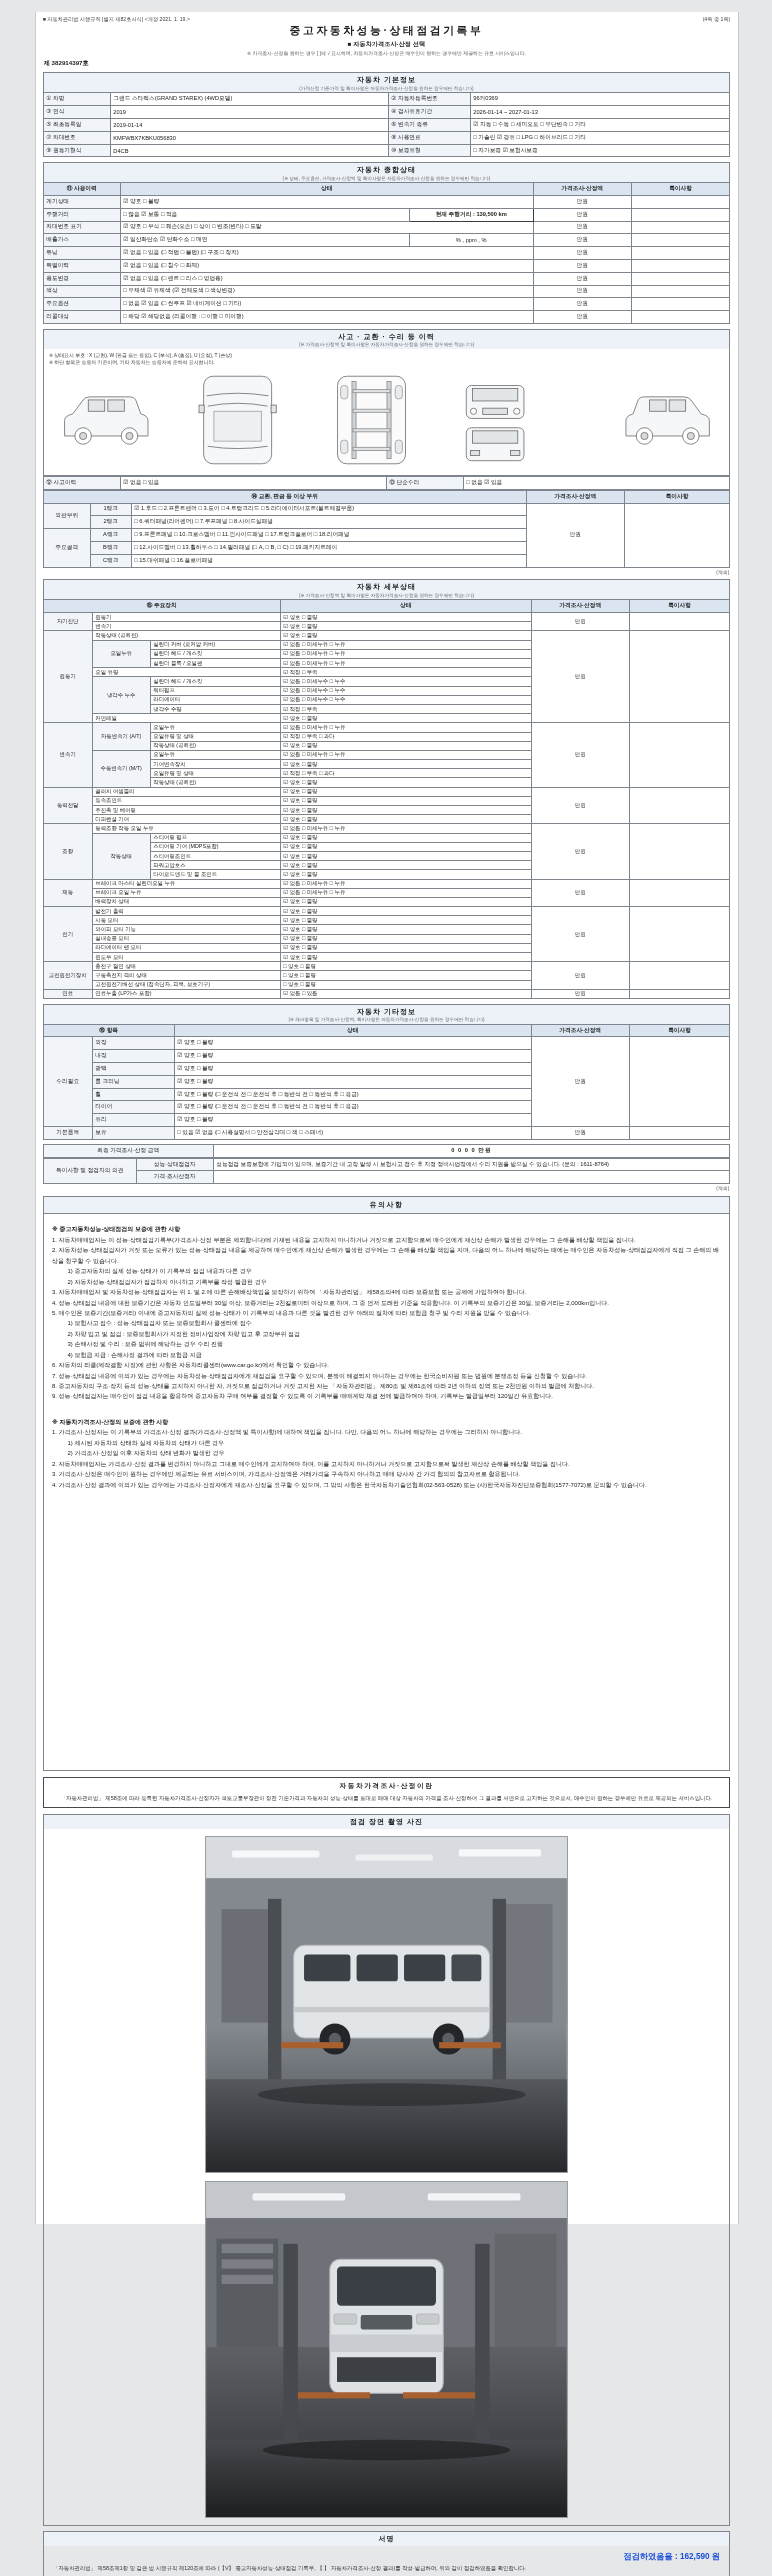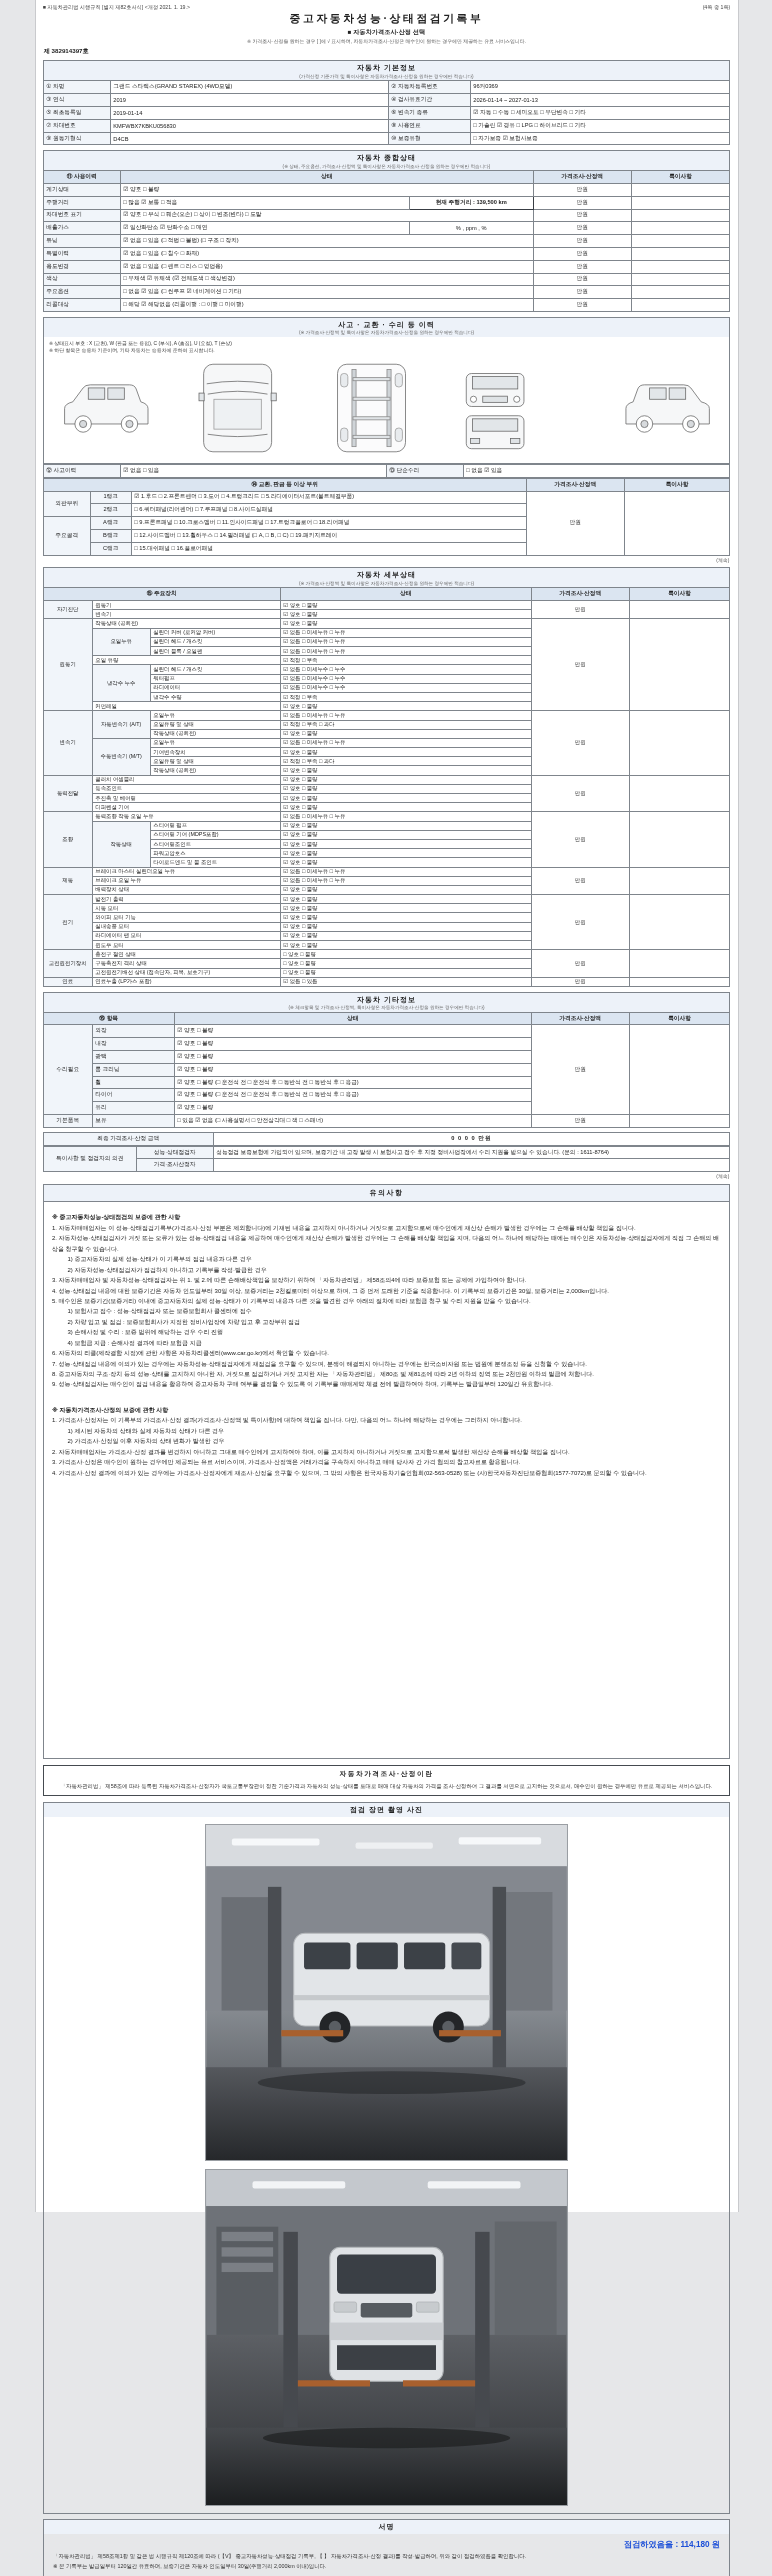--- a/index.html
+++ b/index.html
@@ -1,21 +1,21 @@
 <!DOCTYPE html>
 <html style="font-size:8.2px"><head>
 <meta charset="utf-8">
 <style>
   html,body{margin:0;padding:0;}
   body{
     width:773px;height:2576px;overflow:hidden;background:#e6e7e9;
     font-family:"Liberation Sans","DejaVu Sans",sans-serif;color:#222;
   }
   .page{
-    width:704px;margin:0 auto;background:#fff;height:2212px;box-sizing:border-box;
+    width:704px;margin:12px auto;background:#fff;height:2212px;box-sizing:border-box;
     padding:4.1px 7.2px 0;border-left:0.5px solid #c9cacd;border-right:0.5px solid #c9cacd;
   }
   .topline{display:flex;justify-content:space-between;font-size:5.2px;color:#444;}
   .title{text-align:center;font-size:10.8px;font-weight:bold;letter-spacing:2.6px;margin-top:1px;}
   .subtitle{text-align:center;font-size:6.2px;font-weight:bold;margin-top:2.1px;}
   .subnote{text-align:center;font-size:4.9px;color:#555;margin-top:1px;}
   .docno{font-size:6.2px;font-weight:bold;margin:2.6px 0 1px 1px;}
   .band{border:0.5px solid #7f858c;border-bottom:none;background:#edf2f9;text-align:center;padding:2.1px 0 1.5px;margin-top:4.6px;}
   .band .bt{display:block;font-size:7px;font-weight:bold;letter-spacing:1px;}
   .band .bn{display:block;font-size:4.6px;color:#666;margin-top:0.5px;}
@@ -751,20 +751,20 @@
       </svg>
     </div>
   </div>
 
   <div class="band">
     <span class="bt">서명</span>
   </div>
   <div class="sig-box">
     <div class="fee">
       <span>점검하였음을 :</span>
-      <span>114,180 원</span>
+      <span>162,590 원</span>
     </div>
     <div class="sig-line">「자동차관리법」 제58조제1항 및 같은 법 시행규칙 제120조에 따라 (【V】 중고자동차성능·상태점검 기록부, 【 】 자동차가격조사·산정 결과)를 작성·발급하며, 위와 같이 점검하였음을 확인합니다.</div>
     <div class="sig-line">※ 본 기록부는 발급일부터 120일간 유효하며, 보증기간은 자동차 인도일부터 30일(주행거리 2,000km 이내)입니다.</div>
   </div>
 
 </div>
 
 
 </body></html>

